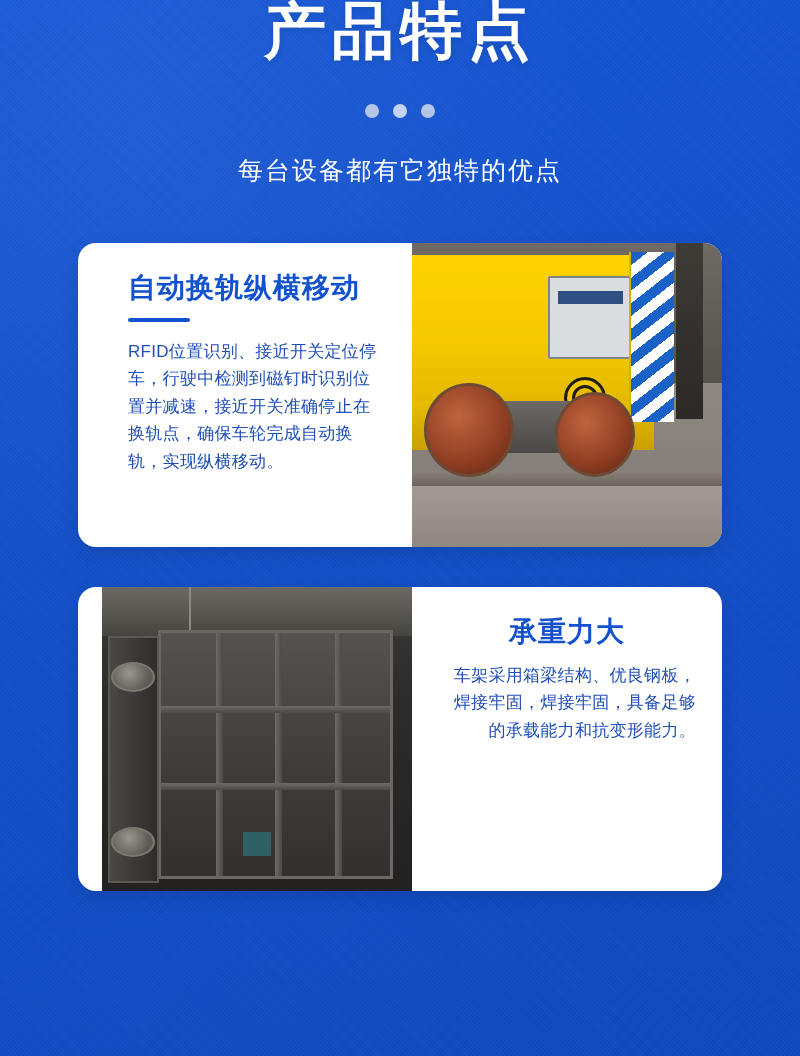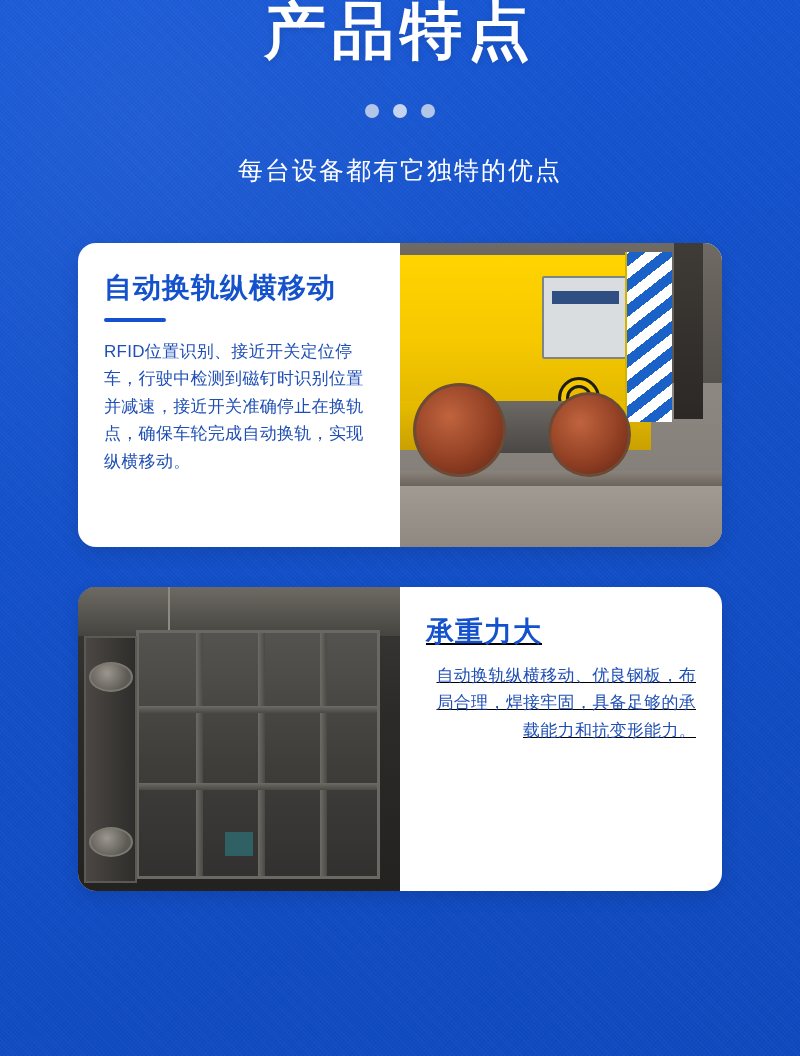--- a/index.html
+++ b/index.html
@@ -76,31 +76,32 @@
     margin-top: 56px;
     padding: 0 78px;
   }
   .card {
     display: flex;
     background: #ffffff;
     border-radius: 18px;
     overflow: hidden;
     box-shadow: 0 6px 18px rgba(0,0,0,0.12);
     height: 304px;
+    padding-left: 24px;
   }
   .card + .card { margin-top: 40px; }
 
   .card-text {
     width: 50%;
     box-sizing: border-box;
     padding: 30px 26px 20px 26px;
     display: flex;
     flex-direction: column;
   }
-  .card-text.right { align-items: flex-start; text-align: right; text-decoration: underline; }
+  .card-text.right { align-items: center; text-align: right; }
 
   .card-title {
     color: #1352cc;
     font-size: 28px;
     font-weight: bold;
     letter-spacing: 1px;
     margin: 0 0 14px 0;
     line-height: 1.1;
   }
   .title-rule {
@@ -358,18 +359,18 @@
             <div class="teal-patch"></div>
           </div>
           <div class="frame-beam">
             <div class="bolt-ring" style="top:10%"></div>
             <div class="bolt-ring" style="bottom:10%"></div>
           </div>
         </div>
       </div>
       <div class="card-text right">
         <h2 class="card-title">承重力大</h2>
-        <p class="card-body">自动换轨纵横移动、优良钢板，布局合理，焊接牢固，具备足够的承载能力和抗变形能力。</p>
+        <p class="card-body">车架采用箱梁结构、优良钢板，焊接牢固，焊接牢固，具备足够的承载能力和抗变形能力。</p>
       </div>
     </div>
 
   </div>
 </div>
 
 </body></html>

